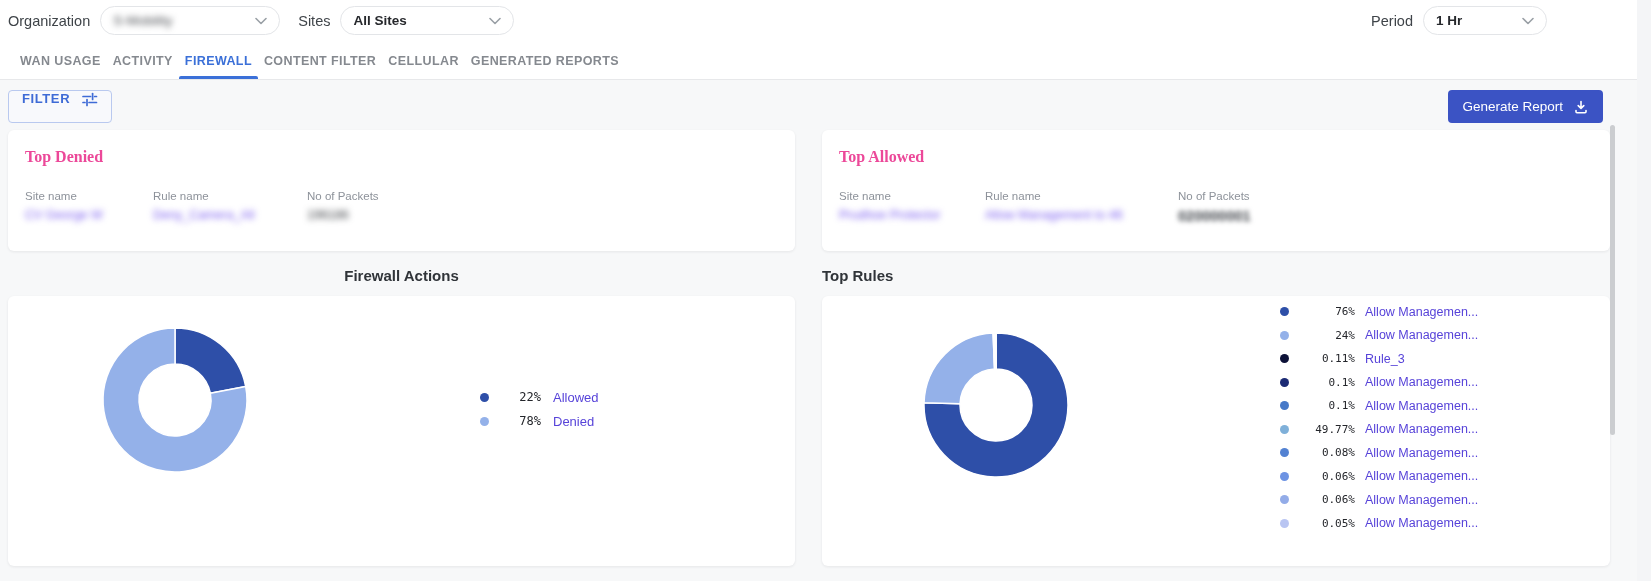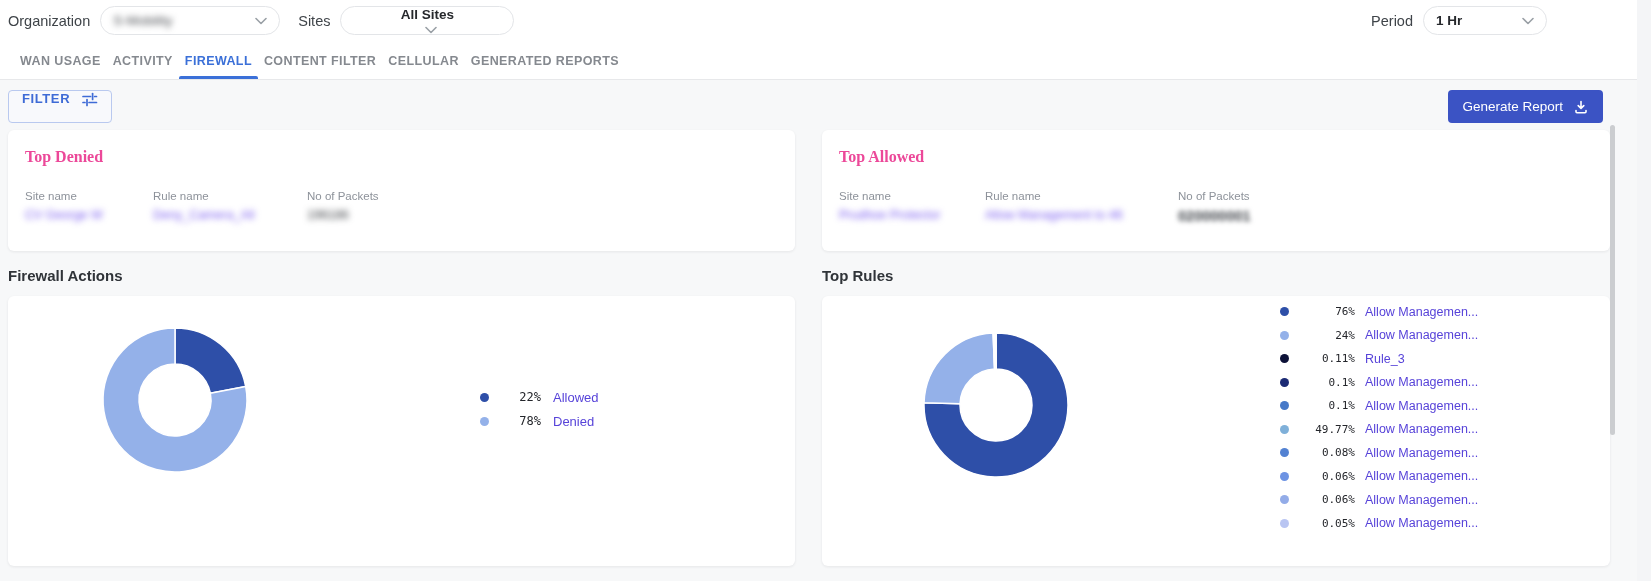--- a/index.html
+++ b/index.html
@@ -16,21 +16,21 @@
   .topbar { height:41px; background:#fff; display:flex; align-items:center; padding-left:8px; }
   .tb-label { font-size:14.5px; color:#3f4449; }
   .pill {
     height:29px; border:1px solid #e3e5e8; border-radius:15px; background:#fff;
     display:flex; align-items:center; justify-content:space-between;
     padding:0 12px; margin-left:10px; cursor:pointer;
   }
   .pill-value { font-size:13.5px; font-weight:700; color:#26282c; }
   .blur-dark { filter:blur(3px); color:#4a4d52; font-weight:400; }
   .pill-org { width:180px; }
-  .pill-sites { width:174px;flex-direction:column; }
+  .pill-sites { width:174px; }
   .pill-period { width:124px; }
   .sites-label { margin-left:18px; }
   .period-group { margin-left:auto; margin-right:90px; display:flex; align-items:center; }
   .chev { flex:0 0 auto; margin-left:8px; }
 
   
   .tabs {
     height:39px; background:#fff; border-bottom:1px solid #e7e8ea;
     display:flex; align-items:flex-end; padding-left:14px; 
   }
@@ -69,21 +69,21 @@
   .c1a { width:128px; } .c2a { width:154px; }
   .c1b { width:146px; } .c2b { width:193px; }
   .col-h { font-size:11.5px; color:#8d929a; margin-bottom:6px; }
   .col-v { font-size:12.5px; }
   .v-link { color:#7a5cf0; filter:blur(3px); }
   .v-num  { color:#3a3d42; filter:blur(3px); }
   .v-num-big { color:#41454b; font-size:14.5px; font-weight:600; filter:blur(2.5px); }
 
   .section-heads { display:flex; gap:27px; width:1602px; margin:16px 0 12px; }
   .section-title { font-size:15px; font-weight:700; color:#303439; }
-  .sh-left { width:787px; }
+  .sh-left { width:787px;text-align:center; }
 
   .chart-card { height:270px; position:relative; }
   .chart-card.left { width:787px; }
   .chart-card.right { width:788px; }
   .donut { position:absolute; }
   .donut.d1 { left:92px; top:29px; }
   .donut.d2 { left:99px; top:34px; }
 
   .legend { position:absolute; }
   .legend.l1 { left:472px; top:89px; }

